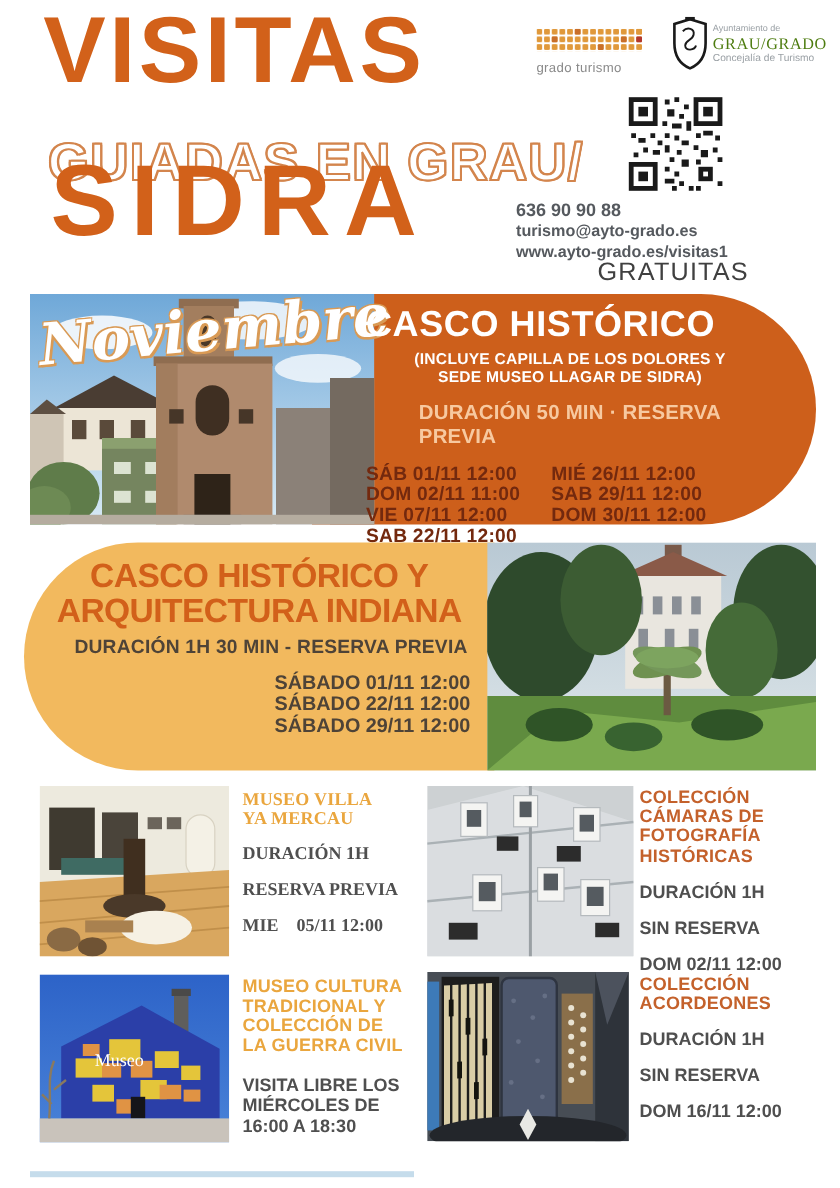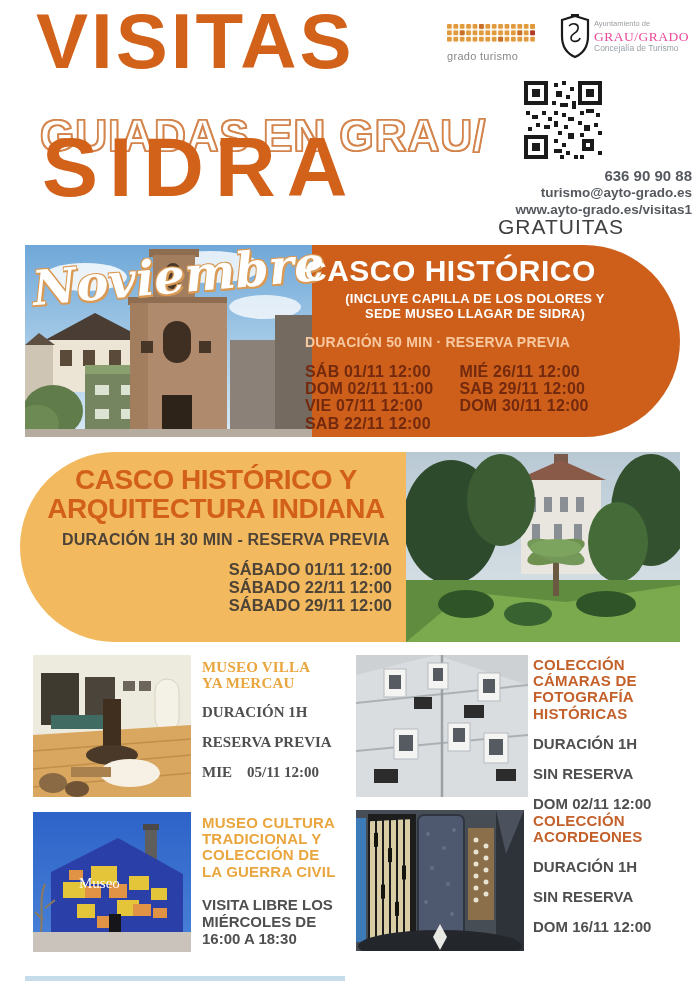--- a/index.html
+++ b/index.html
@@ -12,42 +12,42 @@
              letter-spacing:1px;-webkit-text-stroke:1.6px #d3854d;
              text-shadow:1px 1px 0 #d3854d,-1px -1px 0 #d3854d,1px -1px 0 #d3854d,-1px 1px 0 #d3854d;}
   .t-grado{position:absolute;left:42px;top:128px;font-size:84px;font-weight:800;
            color:#d2611a;letter-spacing:11px;line-height:.95;}
   
   .logo-gt{position:absolute;left:447px;top:24px;width:100px;}
   .logo-gt .cap{font-size:11px;color:#8a8a8a;margin-top:2px;letter-spacing:.3px;}
   .logo-crest{position:absolute;left:558px;top:14px;display:flex;gap:2px;align-items:center;}
   .crest-txt{line-height:1.15;}
   .crest-l1{font-size:7.5px;color:#9aa0a5;}
-  .crest-l2{font-size:13.5px;color:#ec4899;font-family:"Liberation Serif",serif;letter-spacing:.5px;}
+  .crest-l2{font-size:13.5px;color:#4d7c0f;font-family:"Liberation Serif",serif;letter-spacing:.5px;}
   .crest-l3{font-size:8.5px;color:#9aa0a5;}
   .qr{position:absolute;left:520px;top:77px;}
-  .contact{position:absolute;left:430px;top:167px;width:262px;text-align:right;
+  .contact{position:absolute;left:430px;top:167px;width:262px;text-align:left;
            color:#55595e;font-weight:600;line-height:1.22;}
   .contact .ph{font-size:15px;}
   .contact .em,.contact .web{font-size:13.5px;}
   .gratuitas{position:absolute;left:430px;top:215px;width:262px;text-align:center;
              font-size:21px;font-weight:400;color:#404040;letter-spacing:1px;}
   
   .blob-nov{position:absolute;left:260px;top:245px;width:420px;height:192px;
             background:#cd5f1b;border-radius:0 96px 96px 0;}
   .ph-town{position:absolute;left:25px;top:245px;}
   .month{position:absolute;left:32px;top:248px;width:280px;text-align:center;
          font-family:"DejaVu Serif",serif;font-style:italic;font-weight:800;font-size:48px;
          color:#fff;transform:rotate(-5deg);
          text-shadow:2px 2px 0 #d99a55,-1px -1px 0 #d99a55,1px -1px 0 #d99a55,-1px 2px 0 #d99a55;}
   .nov-content{position:absolute;left:305px;top:254px;width:352px;}
   .nov-title{font-size:30px;font-weight:800;color:#fff;letter-spacing:.5px;}
   .nov-sub{margin-top:4px;width:340px;text-align:center;font-size:13px;font-weight:800;
            color:#fff;line-height:1.15;letter-spacing:.2px;}
-  .nov-dur{margin-top:12px;font-size:14px;font-weight:800;color:#f7c9a0;letter-spacing:.2px;}
+  .nov-dur{margin-top:12px;font-size:17px;font-weight:800;color:#f7c9a0;letter-spacing:.2px;margin-left:44px;}
   .nov-dates{margin-top:13px;display:flex;gap:26px;}
   .nov-dates .col{font-size:16px;font-weight:800;color:#73290e;line-height:1.08;letter-spacing:.2px;}
   
   .blob-ind{position:absolute;left:20px;top:452px;width:392px;height:190px;
             background:#f2b95e;border-radius:95px 0 0 95px;}
   .ph-mansion{position:absolute;left:406px;top:452px;}
   .ind-title{position:absolute;left:20px;top:466px;width:392px;text-align:center;
              font-size:28px;font-weight:800;color:#d2601a;line-height:1.02;letter-spacing:-.5px;}
   .ind-dur{position:absolute;left:62px;top:531px;font-size:16px;font-weight:800;
            color:#4e4337;letter-spacing:.2px;}

